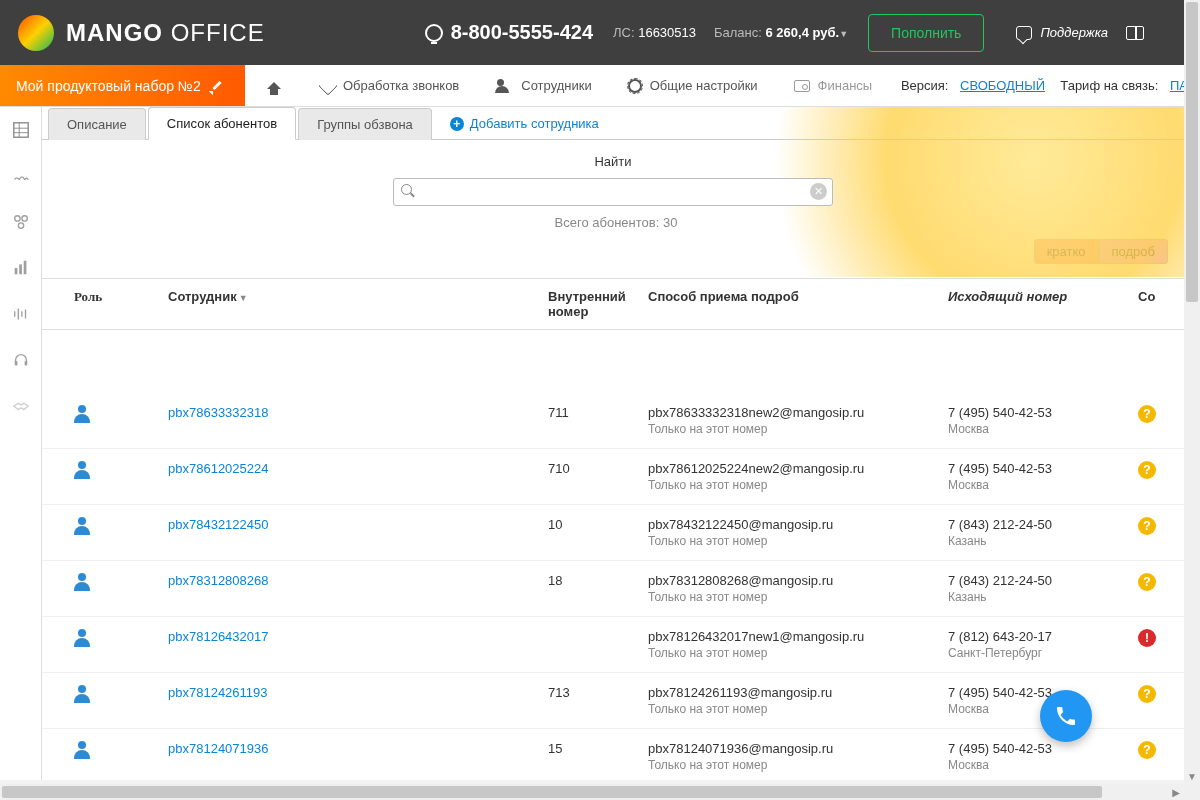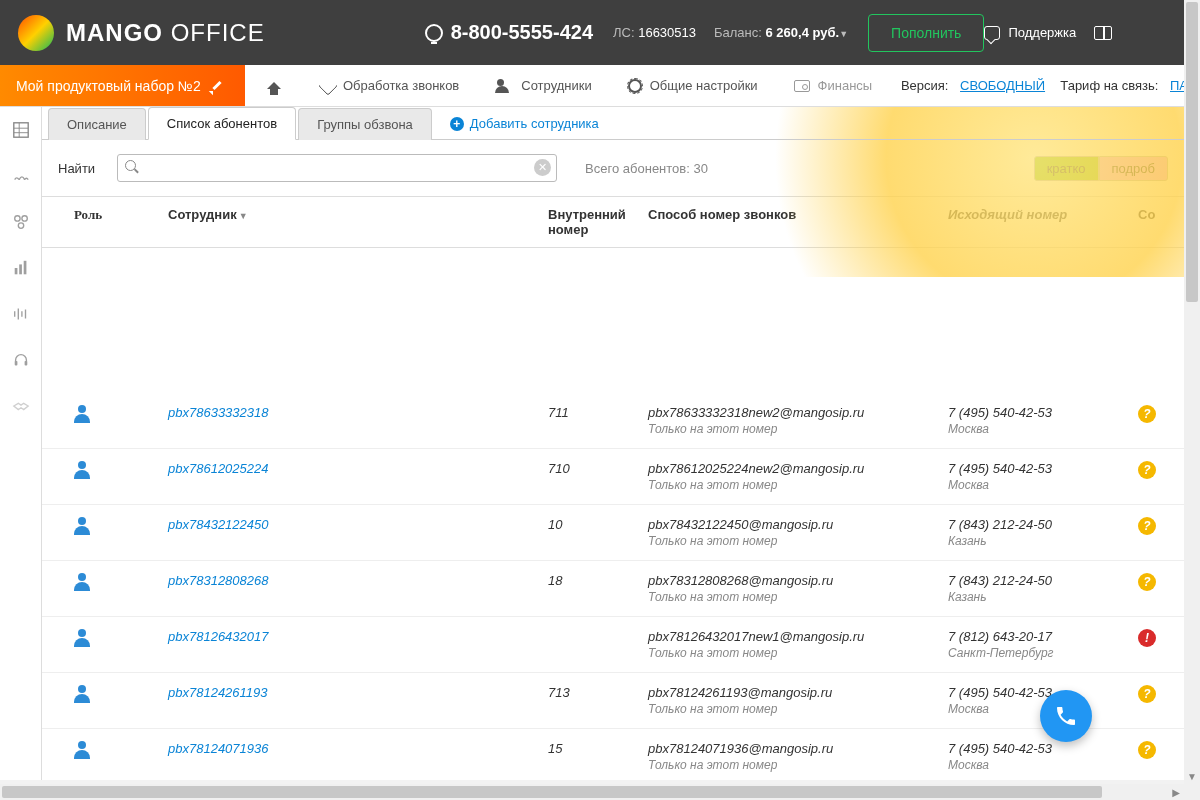--- a/index.html
+++ b/index.html
@@ -14,21 +14,21 @@
   .phone-block { display: flex; align-items: center; gap: 8px; margin-left: 160px; }
   .headset-icon { width:18px;height:18px;border:2px solid #fff;border-radius:50%;position:relative;}
   .headset-icon:after{content:"";position:absolute;width:6px;height:2px;background:#fff;bottom:-4px;left:4px;}
   .phone-text { font-size: 20px; font-weight: 600; }
   .ls { margin-left: 20px; color: #bbb; }
   .ls b { color: #fff; font-weight: 400; }
   .balance { margin-left: 18px; color: #bbb; }
   .balance b { color: #fff; font-weight: 600; }
   .balance .caret { font-size: 9px; }
   .btn-topup { margin-left: 20px; border: 1.5px solid #22c55e; color: #22c55e; padding: 10px 22px; border-radius: 4px; background: transparent; cursor: pointer; font-size: 14px; }
-  .support { display: flex; align-items: center; gap: 8px; cursor: pointer; }
+  .support { margin-left: 32px; display: flex; align-items: center; gap: 8px; cursor: pointer; font-style: italic; }
   .chat-bubble{width:16px;height:14px;border:1.5px solid #fff;border-radius:3px;position:relative;}
   .chat-bubble:after{content:"";position:absolute;width:5px;height:5px;border-left:1.5px solid #fff;border-bottom:1.5px solid #fff;background:#3f3f3f;bottom:-4px;left:3px;transform:rotate(-45deg);}
   .book-icon { margin-left: 18px; width:18px;height:14px;border:1.5px solid #fff;border-radius:2px;position:relative;}
   .book-icon:after{content:"";position:absolute;left:50%;top:0;bottom:0;width:1.5px;background:#fff;}
   
   
   .navrow { height: 42px; background: #fff; display: flex; align-items: stretch; border-bottom: 1px solid #ddd; }
   .product-set { background: linear-gradient(90deg,#ff8a00,#ff5a00); color: #fff; display: flex; align-items: center; padding: 0 16px; font-size: 14px; gap: 10px; width: 245px; }
   .pencil-icon{width:14px;height:14px;position:relative;}
   .pencil-icon:before{content:"";position:absolute;width:10px;height:3px;background:#fff;transform:rotate(-45deg);top:5px;left:1px;}
@@ -47,44 +47,44 @@
   .main { position: absolute; left: 42px; right: 16px; top: 107px; bottom: 20px; background: #fff; overflow: hidden; }
   .main-bg{position:absolute;top:0;right:0;width:500px;height:170px;background:radial-gradient(circle at 70% 30%,#ffe580 0%,#ffd24c 40%,rgba(255,255,255,0)70%);opacity:.8;pointer-events:none;}
   .page-title { font-size: 28px; font-weight: 400; padding: 28px 0 24px 18px; color: #333; position: relative; }
   
   .tabs-row { display: flex; align-items: flex-end; border-bottom: 1px solid #ccc; padding-left: 6px; position: relative; gap: 2px; }
   .tab { background: #e9e9e9; border: 1px solid #ccc; border-bottom: none; border-radius: 4px 4px 0 0; padding: 8px 18px; color: #555; cursor: pointer; font-size: 13px; margin-bottom: -1px; }
   .tab.active { background: #fff; border-bottom: 1px solid #fff; color: #222; }
   .add-link { display: flex; align-items: center; gap: 6px; color: #0a84d6; padding: 0 0 8px 16px; cursor: pointer; }
   .plus-circle{width:14px;height:14px;border-radius:50%;background:#0a84d6;color:#fff;display:flex;align-items:center;justify-content:center;font-size:12px;font-weight:bold;}
   
-  .toolbar { display: flex; align-items: center; padding: 14px 16px; gap: 22px; }
+  .toolbar { display: flex; align-items: center; padding: 14px 16px; gap: 9px; flex-direction: column; }
   .search-wrap { position: relative; }
   .search-wrap input { width: 440px; height: 28px; border: 1px solid #bbb; border-radius: 3px; padding: 0 28px; font-size: 13px; }
   .search-wrap .mag{position:absolute;left:8px;top:6px;width:14px;height:14px;}
   .search-wrap .mag:before{content:"";position:absolute;width:9px;height:9px;border:1.5px solid #888;border-radius:50%;}
   .search-wrap .mag:after{content:"";position:absolute;width:5px;height:1.5px;background:#888;top:10px;left:9px;transform:rotate(45deg);}
   .search-wrap .clear{position:absolute;right:6px;top:5px;width:17px;height:17px;border-radius:50%;background:#ccc;color:#fff;display:flex;align-items:center;justify-content:center;font-size:11px;cursor:pointer;}
   .total { color: #888; margin-left: 6px; }
   .view-toggle { margin-left: auto; display: flex; }
   .vt-btn { border: 1px solid #bbb; padding: 4px 12px; font-size: 13px; cursor: pointer; background:#f0abfc;}
   .vt-btn:first-child{border-radius:3px 0 0 3px;}
   .vt-btn:last-child{border-radius:0 3px 3px 0;}
-  .vt-btn.active{background:#84cc16;}
+  .vt-btn.active{background:#fca5a5;}
   
   .table-head { display: flex; border-top: 1px solid #ddd; border-bottom: 1px solid #ddd; padding: 10px 16px; font-weight: bold; font-size: 13px; }
   .col-role{width:110px;padding-left:16px;font-family:Liberation Serif, serif;}
   .col-emp{width:380px;}
   .col-int{width:100px;}
   .col-way{width:300px;}
   .col-out{width:190px;font-style:italic;}
   .col-st{flex:1;}
   .sort-ind{font-size:9px;color:#888;margin-left:2px;}
   
-  .rows { overflow-y: auto; position: absolute; top: 286px; bottom: 0; left:0; right:0;font-style:italic; }
+  .rows { overflow-y: auto; position: absolute; top: 286px; bottom: 0; left:0; right:0; }
   .row { display: flex; border-bottom: 1px solid #eee; padding: 12px 16px; align-items: flex-start; }
   .role-ic{width:110px;padding-left:16px;font-size:18px;color:#2c8bd6;}
   .emp{width:380px;color:#0a84d6;cursor:pointer;}
   .intn{width:100px;}
   .way{width:300px;}
   .way .sub{color:#888;font-size:12px;margin-top:2px;}
   .out{width:190px;}
   .out .sub{color:#888;font-size:12px;margin-top:2px;}
   .status{flex:1;display:flex;justify-content:flex-start;}
   .badge{width:18px;height:18px;border-radius:50%;display:flex;align-items:center;justify-content:center;color:#fff;font-size:12px;font-weight:bold;}
@@ -238,21 +238,21 @@
     <div class="view-toggle">
       <div class="vt-btn active">кратко</div>
       <div class="vt-btn">подроб</div>
     </div>
   </div>
 
   <div class="table-head">
     <div class="col-role">Роль</div>
     <div class="col-emp"><span>Сотрудник</span><span class="sort-ind">▼</span></div>
     <div class="col-int">Внутренний номер</div>
-    <div class="col-way">Способ номер звонков</div>
+    <div class="col-way">Способ приема подроб</div>
     <div class="col-out">Исходящий номер</div>
     <div class="col-st">Со</div>
   </div>
 
   <div class="rows" id="rows">
       <div class="row">
         <div class="role-ic"><span class="person-icon"></span></div>
         <div class="emp">pbx78633332318</div>
         <div class="intn">711</div>
         <div class="way">

